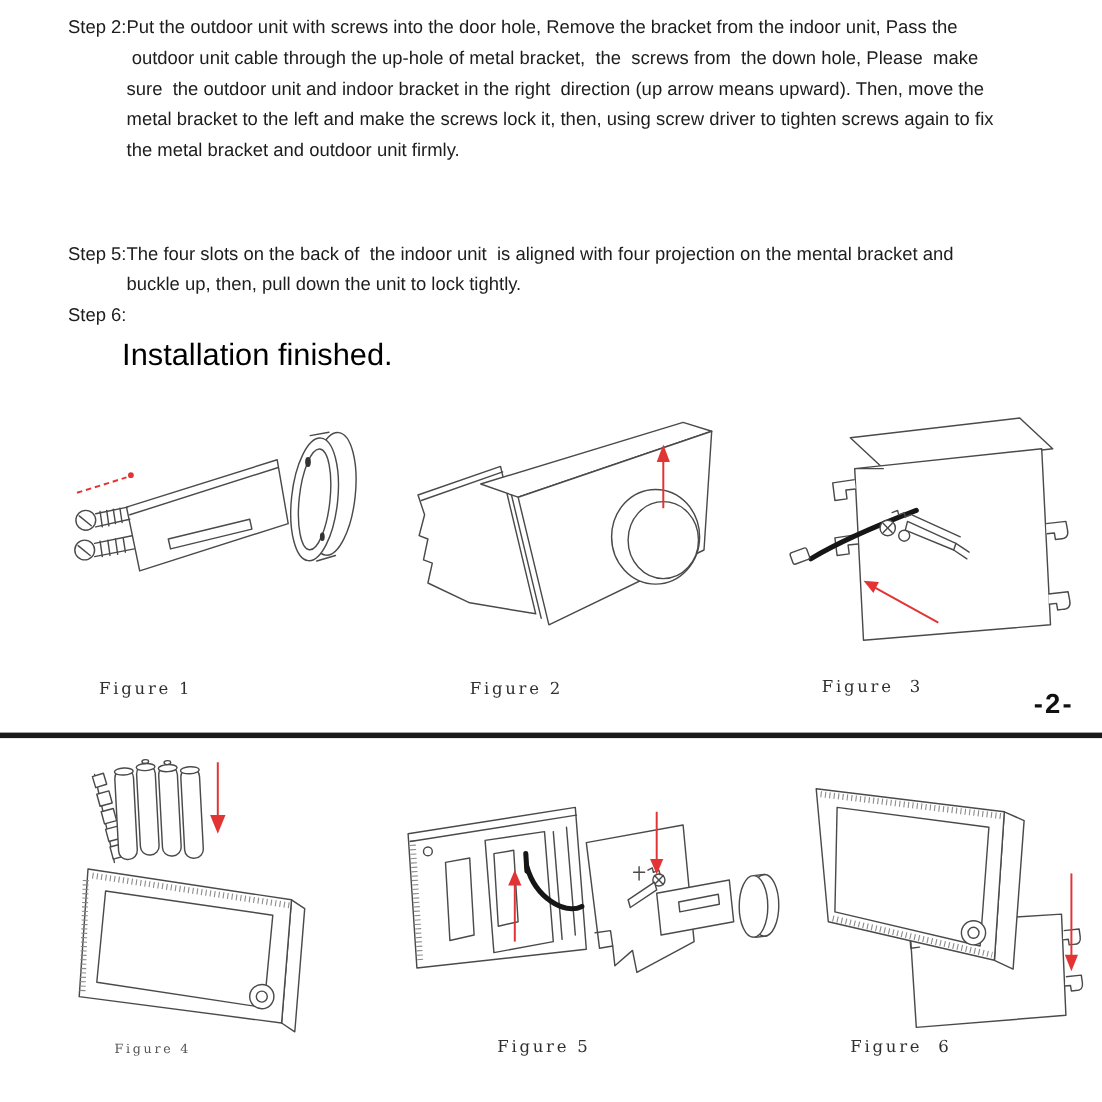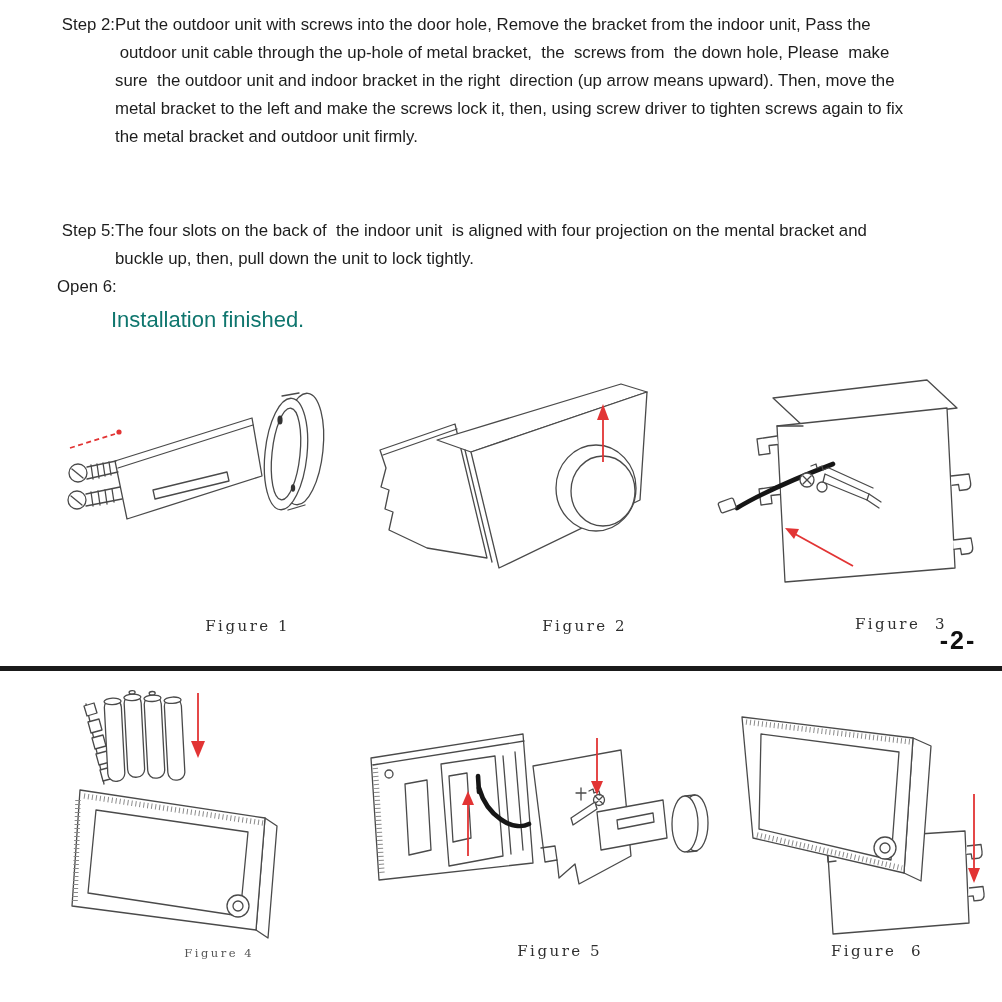--- a/index.html
+++ b/index.html
@@ -1,25 +1,25 @@
 <!DOCTYPE html>
 <html><head>
 <meta charset="utf-8">
 <style>
   html,body{margin:0;padding:0;background:#ffffff;}
   .page{position:relative;width:1002px;height:1002px;background:#fff;overflow:hidden;
         font-family:"Liberation Sans", sans-serif;color:#1c1c1c;}
   .step{position:absolute;left:57px;display:grid;grid-template-columns:58px 1fr;
         font-size:16.8px;line-height:28px;white-space:pre;color:#1d1d1d;}
   .step .lbl{text-align:right;}
-  .finish{position:absolute;left:111px;top:307px;font-size:22px;color:#0f766e;}
+  .finish{position:absolute;left:111px;top:307px;font-size:28px;color:#000000;}
   .fig{position:absolute;}
   .fig svg{display:block;width:100%;height:100%;}
   .cap{position:absolute;font-family:"DejaVu Serif", serif;font-size:15px;color:#2f2f2f;
-       letter-spacing:2.5px;text-align:right;white-space:pre;}
+       letter-spacing:2.5px;text-align:left;white-space:pre;}
   .cap.small{font-size:11.5px;color:#555;}
   .pagenum{position:absolute;left:918px;top:626px;width:80px;text-align:center;
            font-size:25px;font-weight:700;letter-spacing:2px;color:#111;}
   .divider{position:absolute;left:0;top:666px;width:1002px;height:5px;background:#1a1a1a;}
   
   .ln{fill:none;stroke:#4a4a4a;stroke-width:1.3;stroke-linejoin:round;stroke-linecap:round;}
   .wh{fill:#ffffff;stroke:#4a4a4a;stroke-width:1.3;stroke-linejoin:round;}
   .cable{fill:none;stroke:#161616;stroke-width:4.6;stroke-linecap:round;}
   .redln{fill:none;stroke:#e23434;stroke-width:1.8;}
   .redfill{fill:#e23434;stroke:none;}
@@ -38,21 +38,21 @@
 sure  the outdoor unit and indoor bracket in the right  direction (up arrow means upward). Then, move the
 metal bracket to the left and make the screws lock it, then, using screw driver to tighten screws again to fix
 the metal bracket and outdoor unit firmly.</span>
   </div>
   <div class="step" style="top:217px">
     <span class="lbl">Step 5:</span>
     <span>The four slots on the back of  the indoor unit  is aligned with four projection on the mental bracket and
 buckle up, then, pull down the unit to lock tightly.</span>
   </div>
   <div class="step" style="top:273px">
-    <span class="lbl">Open 6:</span>
+    <span class="lbl">Step 6:</span>
   </div>
   <div class="finish">Installation finished.</div>
 
   <div class="fig" style="left:30px;top:368px;width:320px;height:245px">
     <svg viewBox="0 0 320 245">
       <g>
         <line x1="40" y1="80" x2="85" y2="66" class="redln" stroke-dasharray="5 3.5"></line>
         <circle cx="89" cy="64" r="2.6" class="redfill"></circle>
       </g>
       <g>

